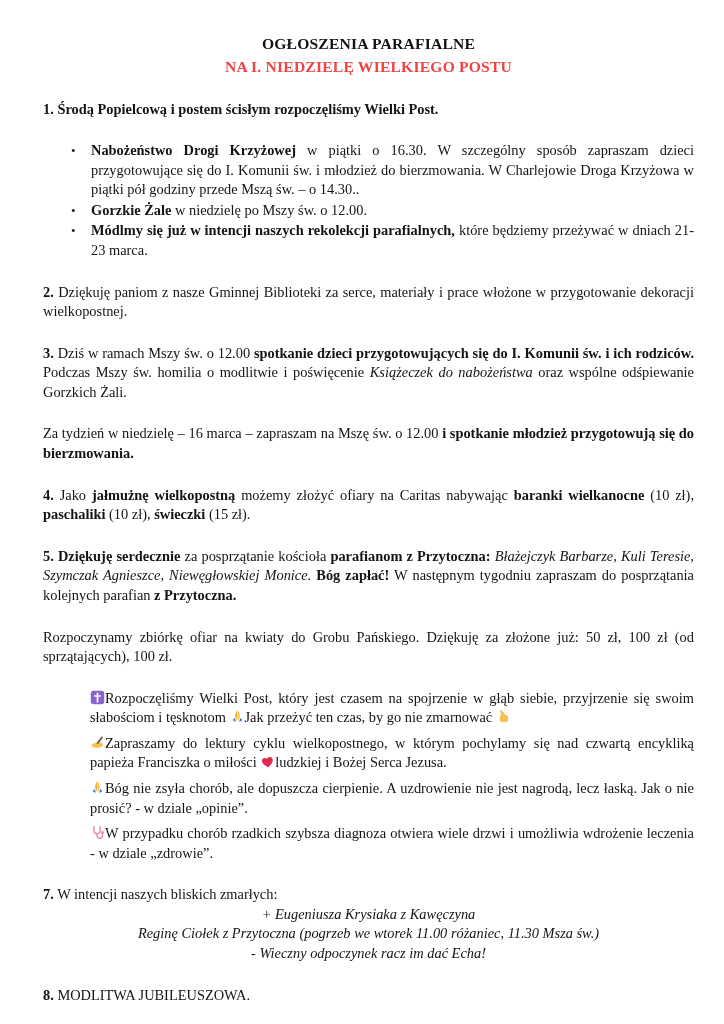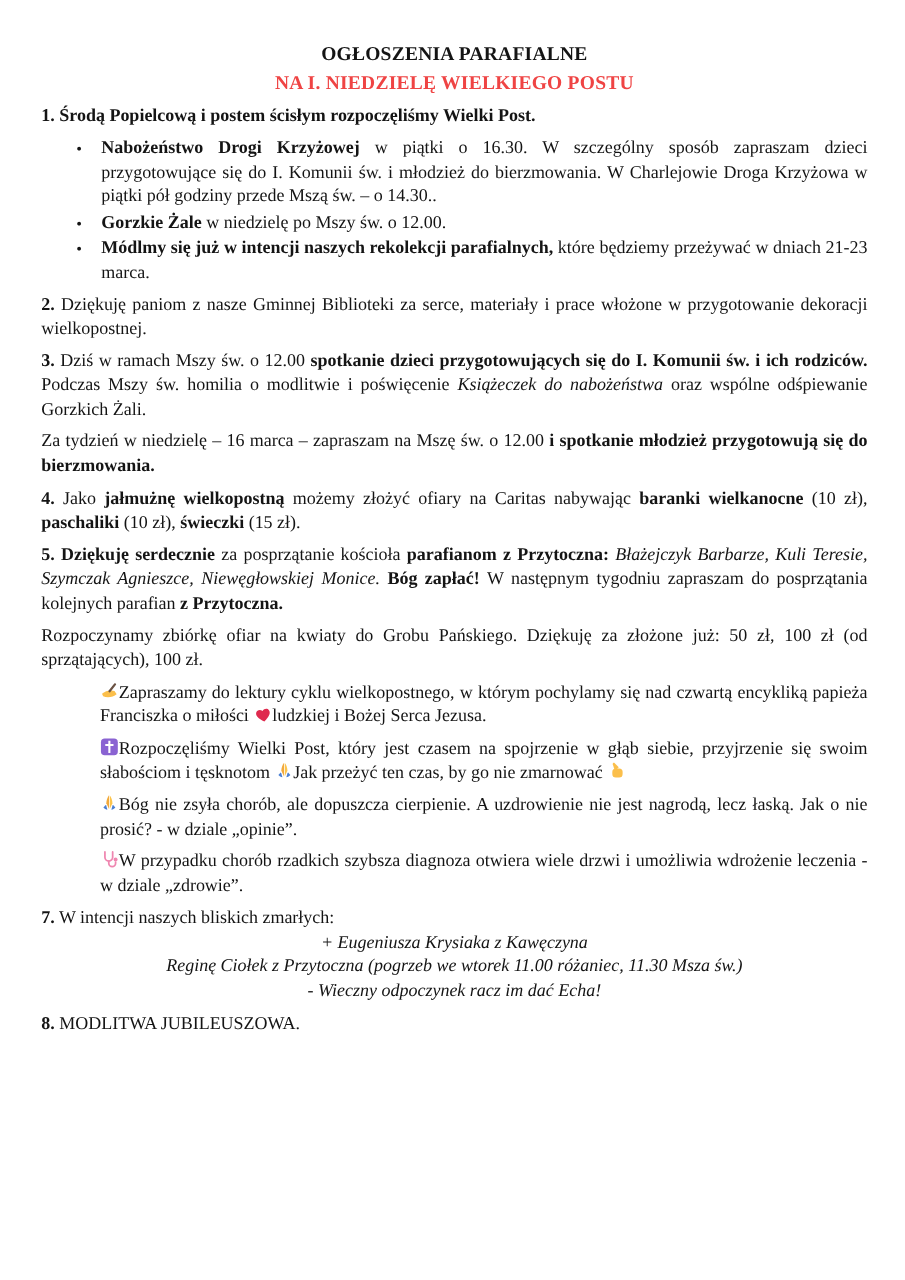--- a/index.html
+++ b/index.html
@@ -1,29 +1,29 @@
 <!DOCTYPE html>
 <html><head>
 <meta charset="utf-8">
 <style>
   html,body{margin:0;padding:0;background:#ffffff;}
   body{
     width:724px;height:1024px;overflow:hidden;
     font-family:"Liberation Serif","DejaVu Serif",serif;
     color:#141414;
   }
-  .page{box-sizing:border-box;width:724px;height:828px;padding:34px 30px 0 33px;background:#ffffff;}
+  .page{box-sizing:border-box;width:724px;height:828px;padding:34px 30px 0 43px;background:#ffffff;}
   .hdr{
     text-align:center;font-weight:bold;font-size:15.6px;line-height:1.3;
     margin:0 0 3px 0;letter-spacing:.2px;
   }
   .hdr.purple{color:#ef4444;}
   #doc{font-size:14.4px;line-height:1.36;}
   .blk{margin:5px 0;text-align:justify;}
-  .para{margin:6px 0;}
+  .para{margin:22px 0;}
   .para.tight{margin-bottom:0;}
   .bullet{display:flex;margin:0 0 1px 0;padding-left:28px;text-align:justify;}
   .bullet .marker{flex:0 0 20px;font-size:13px;line-height:1.5;}
   .bullet .btxt{flex:1;}
   .indent{margin:6px 0 6px 47px;}
   .line{margin:0;text-align:center;}
   .emoji{display:inline-block;width:15px;height:15px;vertical-align:-2px;}
   .emoji svg{width:100%;height:100%;display:block;}
   .emoji.red-heart{transform:rotate(-10deg);}
   b,.b{font-weight:bold;}
@@ -48,38 +48,38 @@
       <div class="blk bullet">
         <span class="marker">•</span>
         <div class="btxt"><span class="b">Módlmy się już w intencji naszych rekolekcji parafialnych,</span><span> które będziemy przeżywać w dniach 21-23 marca.</span></div>
       </div>
       <div class="blk para"><span class="b">2.</span><span> Dziękuję paniom z nasze Gminnej Biblioteki za serce, materiały i prace włożone w przygotowanie dekoracji wielkopostnej.</span></div>
       <div class="blk para"><span class="b">3.</span><span> Dziś w ramach Mszy św. o 12.00 </span><span class="b">spotkanie dzieci przygotowujących się do I. Komunii św. i ich rodziców.</span><span> Podczas Mszy św. homilia o modlitwie i poświęcenie </span><span class="i">Książeczek do nabożeństwa</span><span> oraz wspólne odśpiewanie Gorzkich Żali.</span></div>
       <div class="blk para"><span>Za tydzień w niedzielę – 16 marca – zapraszam na Mszę św. o 12.00 </span><span class="b">i spotkanie młodzież przygotowują się do bierzmowania.</span></div>
       <div class="blk para"><span class="b">4.</span><span> Jako </span><span class="b">jałmużnę wielkopostną</span><span> możemy złożyć ofiary na Caritas nabywając </span><span class="b">baranki wielkanocne</span><span> (10 zł), </span><span class="b">paschaliki</span><span> (10 zł), </span><span class="b">świeczki</span><span> (15 zł).</span></div>
       <div class="blk para"><span class="b">5. Dziękuję serdecznie</span><span> za posprzątanie kościoła </span><span class="b">parafianom z Przytoczna:</span><span> </span><span class="i">Błażejczyk Barbarze, Kuli Teresie, Szymczak Agnieszce, Niewęgłowskiej Monice.</span><span> </span><span class="b">Bóg zapłać!</span><span> W następnym tygodniu zapraszam do posprzątania kolejnych parafian </span><span class="b">z Przytoczna.</span></div>
       <div class="blk para"><span>Rozpoczynamy zbiórkę ofiar na kwiaty do Grobu Pańskiego. Dziękuję za złożone już: 50 zł, 100 zł (od sprzątających), 100 zł.</span></div>
-      <div class="blk indent"><span class="emoji writing-hand"><svg viewBox="0 0 16 16">
-            <path d="M1.7 10.7c2.7-2.5 7.3-3.5 10.7-2.4l1.8 2.8c-3 2.6-8.3 3.2-11.5 1.6z" fill="#fbbf4b"></path>
-            <rect x="9.5" y="1" width="1.9" height="9.2" rx="0.6" transform="rotate(38 10.4 5.6)" fill="#6b5344"></rect>
-          </svg></span><span>Zapraszamy do lektury cyklu wielkopostnego, w którym pochylamy się nad czwartą encykliką papieża Franciszka o miłości </span><span class="emoji red-heart"><svg viewBox="0 0 16 16">
-            <path d="M8 14.2C3.2 10.8 1.3 7.9 2.5 5.4c1-2.1 3.8-2.3 5.5-.3 1.7-2 4.5-1.8 5.5.3 1.2 2.5-.7 5.4-5.5 8.8z" fill="#df2a4e"></path>
-          </svg></span><span>ludzkiej i Bożej Serca Jezusa.</span></div>
       <div class="blk indent"><span class="emoji latin-cross"><svg viewBox="0 0 16 16">
             <rect x="0.8" y="0.8" width="14.4" height="14.4" rx="3.2" fill="#8a63d2"></rect>
             <path d="M7.1 2.8h1.8v2.7h2.6v1.8H8.9v5.9H7.1V7.3H4.5V5.5h2.6z" fill="#fff"></path>
           </svg></span><span>Rozpoczęliśmy Wielki Post, który jest czasem na spojrzenie w głąb siebie, przyjrzenie się swoim słabościom i tęsknotom </span><span class="emoji folded-hands"><svg viewBox="0 0 16 16">
             <path d="M7.7 1.2C6.3 3.1 5.4 5.6 5.4 8.2l2.3 4.8V1.2z" fill="#f2a93b"></path>
             <path d="M8.3 1.2c1.4 1.9 2.3 4.4 2.3 7l-2.3 4.8V1.2z" fill="#fcc44d"></path>
             <path d="M4.8 9.5 2.9 11.8c.8 1 2.1 1.7 3.4 1.8l-1-3.6z" fill="#4a7fd4"></path>
             <path d="M11.2 9.5l1.9 2.3c-.8 1-2.1 1.7-3.4 1.8l1-3.6z" fill="#4a7fd4"></path>
           </svg></span><span>Jak przeżyć ten czas, by go nie zmarnować </span><span class="emoji backhand-index-up"><svg viewBox="0 0 16 16">
             <path d="M6.4 8.4 4.5 2.7c-.3-1 .9-1.8 1.7-1L9.6 5.2z" fill="#fbbf4b"></path>
             <rect x="4.1" y="6.1" width="8.8" height="7.8" rx="3" fill="#fbbf4b"></rect>
           </svg></span></div>
+      <div class="blk indent"><span class="emoji writing-hand"><svg viewBox="0 0 16 16">
+            <path d="M1.7 10.7c2.7-2.5 7.3-3.5 10.7-2.4l1.8 2.8c-3 2.6-8.3 3.2-11.5 1.6z" fill="#fbbf4b"></path>
+            <rect x="9.5" y="1" width="1.9" height="9.2" rx="0.6" transform="rotate(38 10.4 5.6)" fill="#6b5344"></rect>
+          </svg></span><span>Zapraszamy do lektury cyklu wielkopostnego, w którym pochylamy się nad czwartą encykliką papieża Franciszka o miłości </span><span class="emoji red-heart"><svg viewBox="0 0 16 16">
+            <path d="M8 14.2C3.2 10.8 1.3 7.9 2.5 5.4c1-2.1 3.8-2.3 5.5-.3 1.7-2 4.5-1.8 5.5.3 1.2 2.5-.7 5.4-5.5 8.8z" fill="#df2a4e"></path>
+          </svg></span><span>ludzkiej i Bożej Serca Jezusa.</span></div>
       <div class="blk indent"><span class="emoji folded-hands"><svg viewBox="0 0 16 16">
             <path d="M7.7 1.2C6.3 3.1 5.4 5.6 5.4 8.2l2.3 4.8V1.2z" fill="#f2a93b"></path>
             <path d="M8.3 1.2c1.4 1.9 2.3 4.4 2.3 7l-2.3 4.8V1.2z" fill="#fcc44d"></path>
             <path d="M4.8 9.5 2.9 11.8c.8 1 2.1 1.7 3.4 1.8l-1-3.6z" fill="#4a7fd4"></path>
             <path d="M11.2 9.5l1.9 2.3c-.8 1-2.1 1.7-3.4 1.8l1-3.6z" fill="#4a7fd4"></path>
           </svg></span><span>Bóg nie zsyła chorób, ale dopuszcza cierpienie. A uzdrowienie nie jest nagrodą, lecz łaską. Jak o nie prosić? - w dziale „opinie”.</span></div>
       <div class="blk indent"><span class="emoji stethoscope"><svg viewBox="0 0 16 16" fill="none" stroke="#ef86b0" stroke-width="1.5" stroke-linecap="round">
             <path d="M4.2 1.6v4.5a3.3 3.3 0 0 0 6.6 0V1.6"></path>
             <path d="M7.5 9.4v1.9a2.9 2.9 0 0 0 5.8 0v-1"></path>
             <circle cx="13.3" cy="8.1" r="1.7" fill="#ef86b0" stroke="none"></circle>

